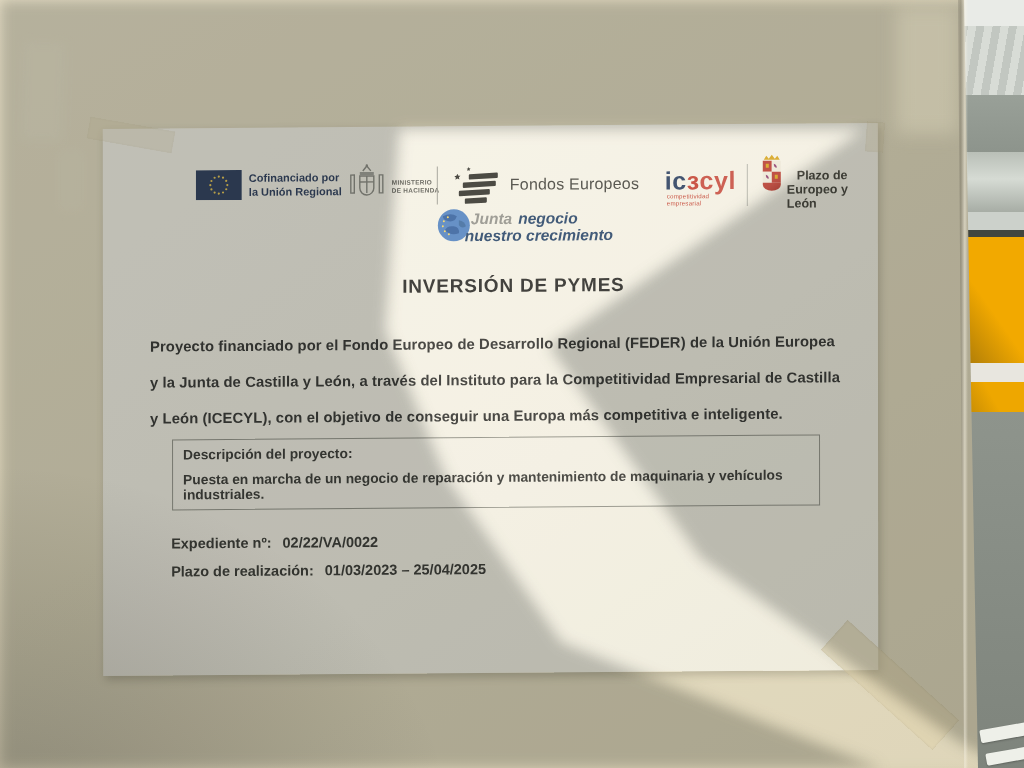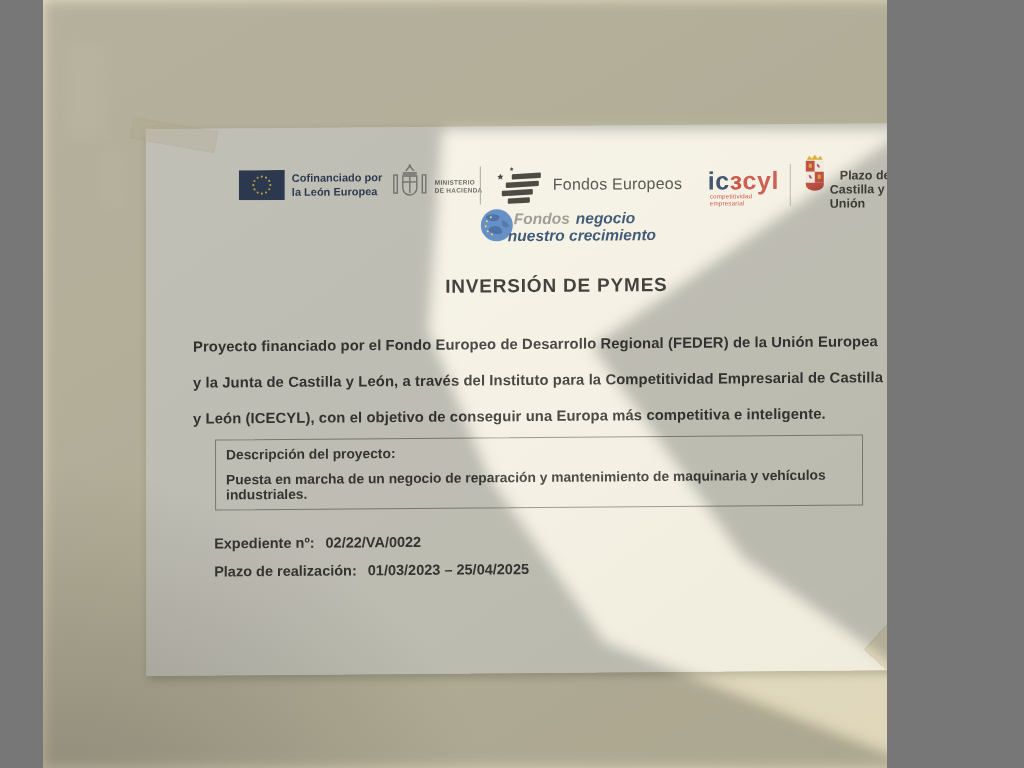--- a/index.html
+++ b/index.html
@@ -1,17 +1,17 @@
 <!DOCTYPE html>
 <html><head>
 <meta charset="utf-8">
 <style>
   html,body{margin:0;padding:0;background:#777;}
-  #scene{position:relative;width:844px;height:768px;overflow:hidden;
-         font-family:"Liberation Sans",sans-serif;background:#e3dabf;margin-left:43px;}
+  #scene{position:relative;width:1024px;height:768px;overflow:hidden;
+         font-family:"Liberation Sans",sans-serif;background:#e3dabf;}
   .abs{position:absolute;}
 
   
   #wall{left:0;top:0;width:1024px;height:768px;
         background:linear-gradient(150deg,#e7dfc6 0%,#e2d9bd 45%,#d8cfb2 100%);}
   .residue{background:rgba(238,231,210,0.35);filter:blur(5px);border-radius:6px;}
 
   
   #strip{left:952px;top:0;width:72px;height:768px;z-index:6;
          clip-path:polygon(12px 0,72px 0,72px 768px,26px 768px);}
@@ -88,21 +88,21 @@
             <circle cx="18.8" cy="22.4" r="1.1"></circle>
             <circle cx="15.6" cy="19.2" r="1.1"></circle>
           <circle cx="14.5" cy="15" r="1.1"></circle>
             <circle cx="15.6" cy="10.8" r="1.1"></circle>
             <circle cx="18.8" cy="7.6" r="1.1"></circle>
         </g>
       </svg>
     </div>
     <div class="abs logo-txt-navy" style="left:146px;top:44px;">
       <div>Cofinanciado por</div>
-      <div>la León Europea</div>
+      <div>la Unión Regional</div>
     </div>
 
     <div class="abs" style="left:246px;top:36px;">
       <svg width="36" height="44">
         <g fill="none" stroke="#84847e" stroke-width="1.4">
           <path d="M14 8 l4 -5 l4 5"></path>
             <circle cx="18" cy="2.5" r="1.2" fill="#84847e" stroke="none"></circle>
           <path d="M11 9 h14 v3 h-14 z" fill="#9a9a94" stroke="none"></path>
           <path d="M11 13 h14 v12 a7 7 0 0 1 -14 0 z"></path>
           <line x1="18" y1="13" x2="18" y2="30"></line>
@@ -150,40 +150,40 @@
           <path d="M4 29 h18 v2 a9 6 0 0 1 -18 0 z" fill="#b5332a"></path>
           <rect x="7" y="10" width="3" height="4" fill="#d4a017"></rect>
           <rect x="16" y="21" width="3" height="4" fill="#d4a017"></rect>
           <path d="M15 10 q3 1 3 4 q-3 0 -3 -4" fill="#8b3a6e"></path>
           <path d="M7 21 q3 1 3 4 q-3 0 -3 -4" fill="#8b3a6e"></path>
         </g>
       </svg>
     </div>
     <div class="abs junta-label" style="left:684px;top:45px;">
       <div style="margin-left:10px;">Plazo de</div>
-      <div>Castilla y Unión</div>
+      <div>Europeo y León</div>
     </div>
 
     <div class="abs" style="left:334px;top:82px;">
       <svg width="34" height="34">
         <circle cx="17" cy="17" r="16" fill="#4a7ec2"></circle>
         <path d="M6 8 q8 -4 14 0 q-2 6 -8 5 q-6 -1 -6 -5" fill="#2c5a9e"></path>
         <path d="M8 22 q6 6 14 3 q1 -6 -5 -7 q-7 -1 -9 4" fill="#2c5a9e"></path>
         <path d="M22 12 q6 1 7 6 q-4 3 -7 -1 z" fill="#35659f"></path>
         <g fill="#f4d35e">
           <circle cx="7" cy="13" r="1"></circle>
             <circle cx="6" cy="18" r="1"></circle>
             <circle cx="8" cy="23" r="1"></circle>
           <circle cx="12" cy="26" r="1"></circle>
             <circle cx="11" cy="9" r="1"></circle>
         </g>
       </svg>
     </div>
     <div class="abs" style="left:368px;top:84px;">
-      <div class="badge-line"><span class="badge-gray">Fondos</span><span class="badge-navy" style="margin-left:6px;">negocio</span></div>
+      <div class="badge-line"><span class="badge-gray">Junta</span><span class="badge-navy" style="margin-left:6px;">negocio</span></div>
       <div class="badge-line badge-navy" style="margin-left:-6px;">nuestro crecimiento</div>
     </div>
 
     <div id="title" class="abs">INVERSIÓN DE PYMES</div>
 
     <div class="abs para-line" style="top:210px;">Proyecto financiado por el Fondo Europeo de Desarrollo Regional (FEDER) de la Unión Europea</div>
     <div class="abs para-line" style="top:246px;">y la Junta de Castilla y León, a través del Instituto para la Competitividad Empresarial de Castilla</div>
     <div class="abs para-line" style="top:282px;">y León (ICECYL), con el objetivo de conseguir una Europa más competitiva e inteligente.</div>
 
     <div id="descbox" class="abs">

